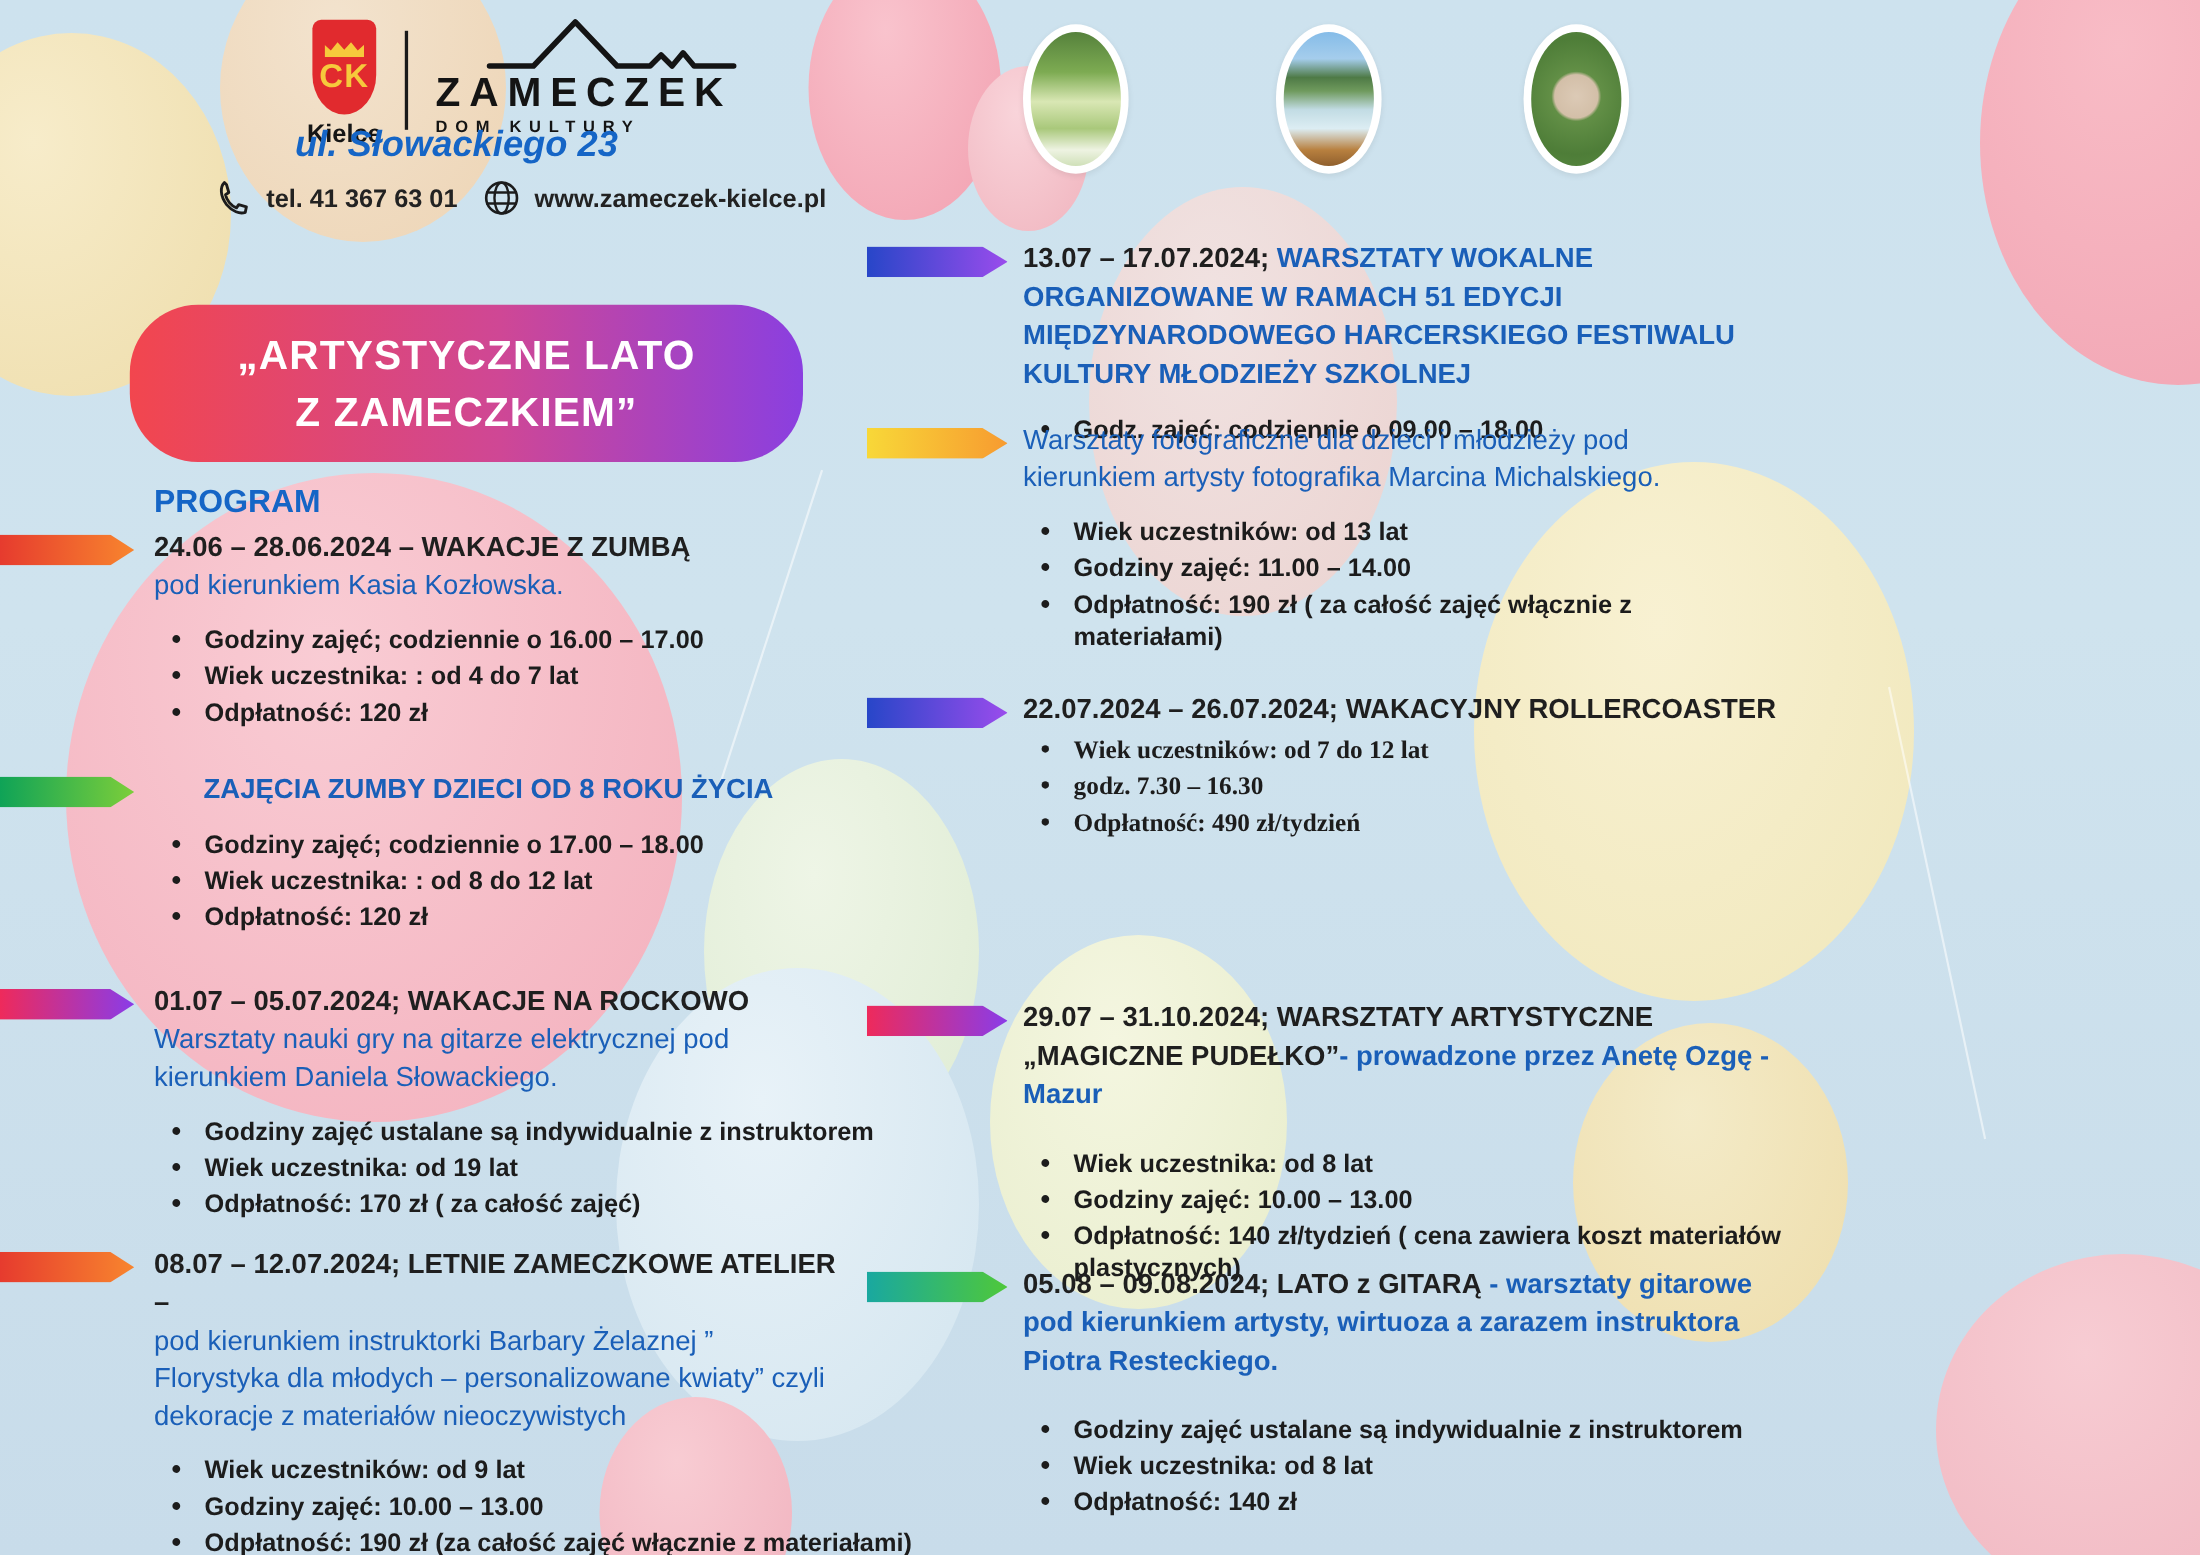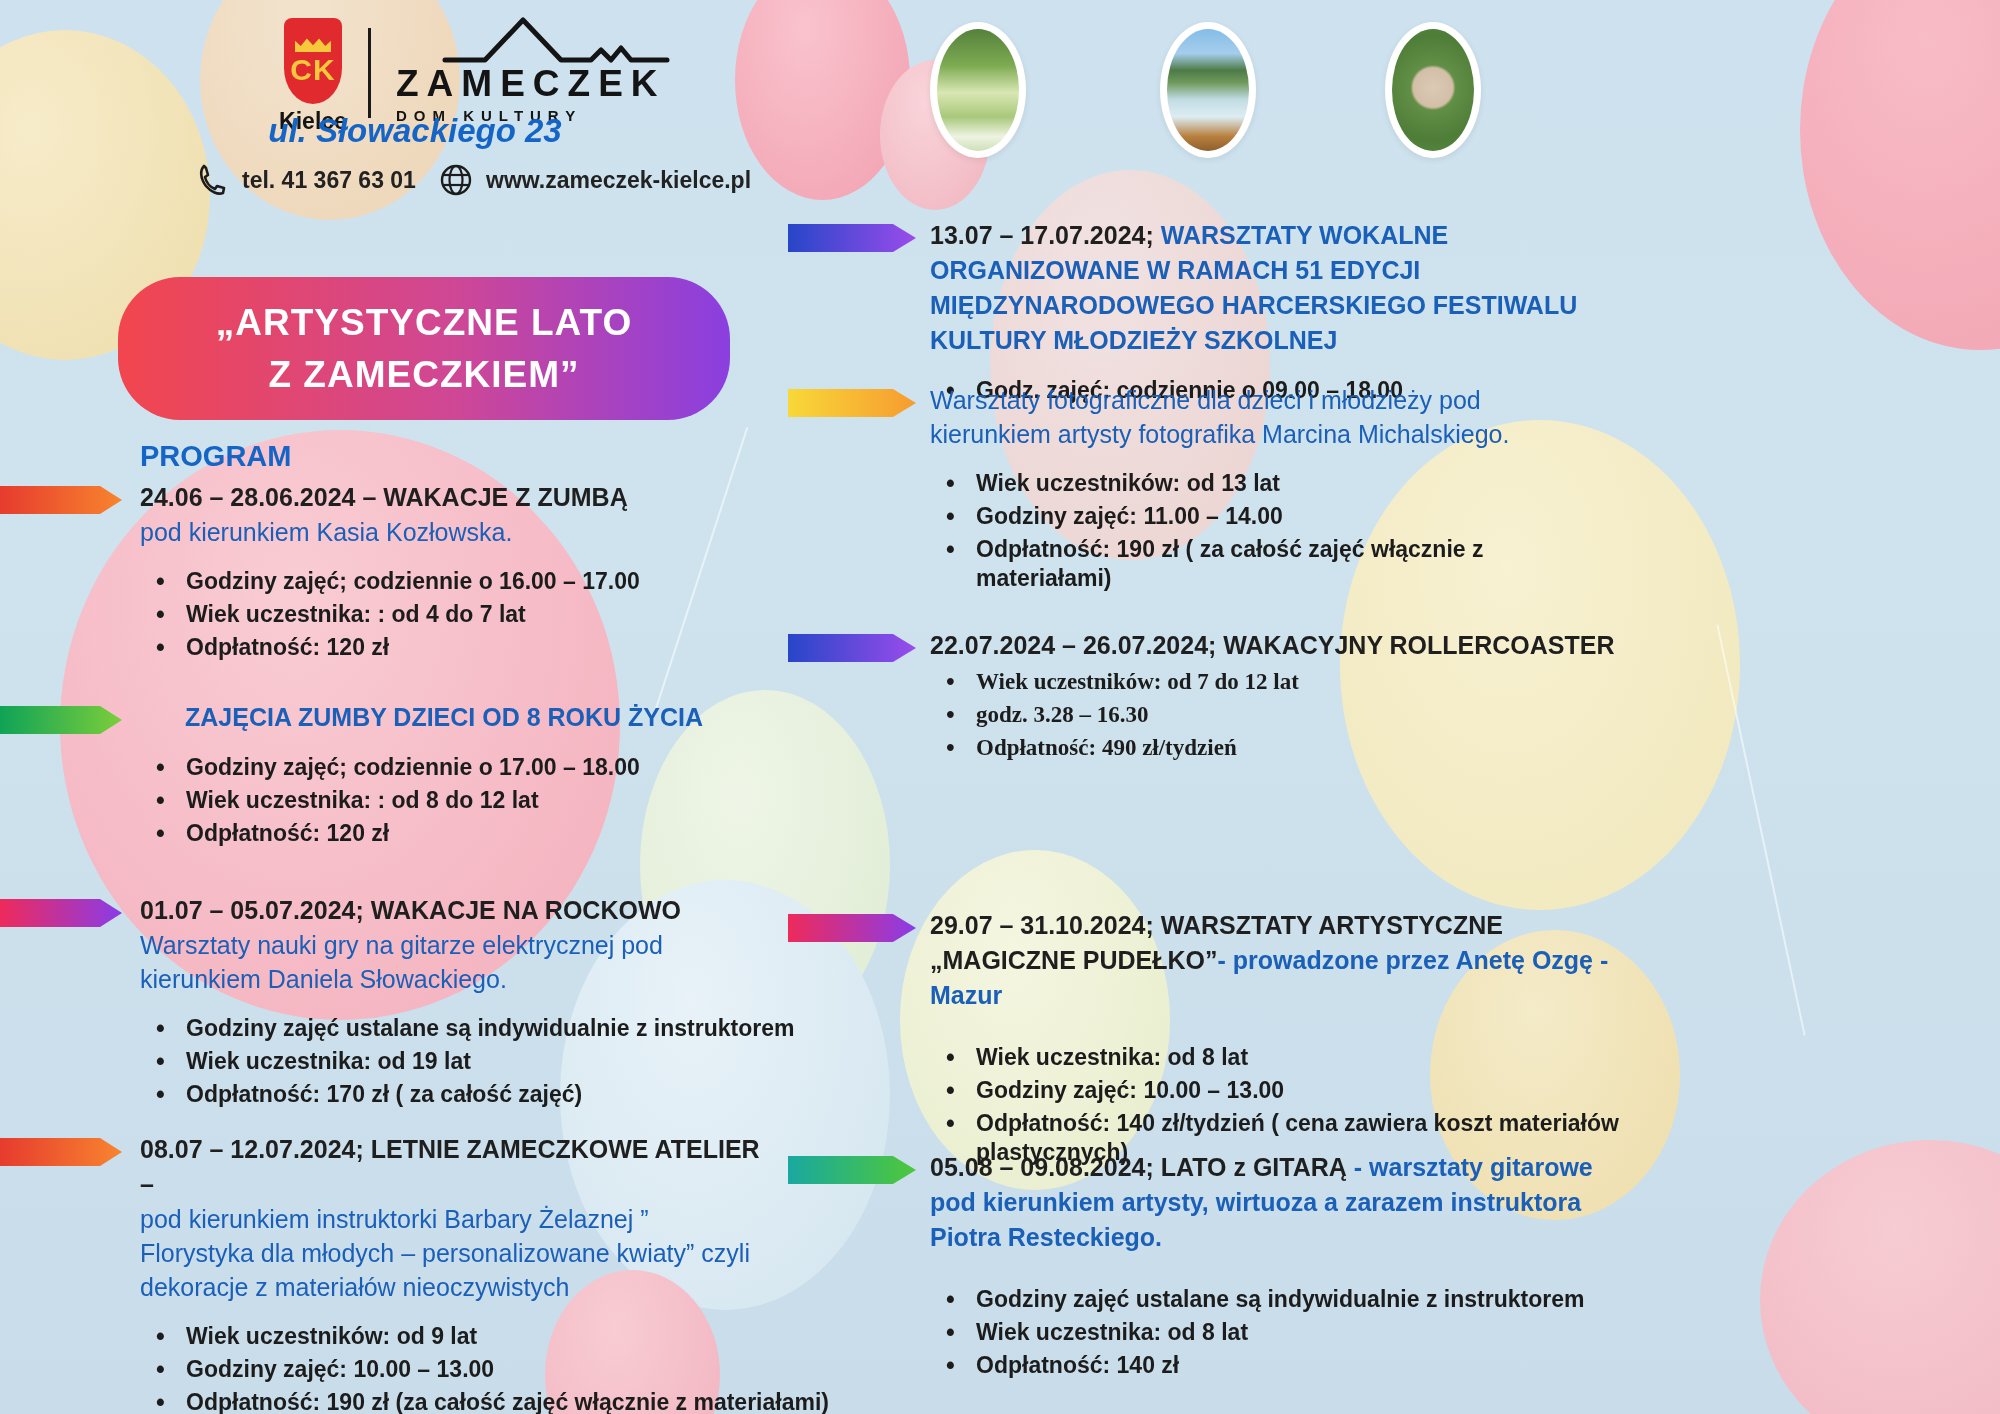--- a/index.html
+++ b/index.html
@@ -250,21 +250,21 @@
         <li>Godziny zajęć: 11.00 – 14.00</li>
         <li>Odpłatność: 190 zł ( za całość zajęć włącznie z materiałami)</li>
       </ul>
     </section>
 
     <section class="entry rcol" style="top:628px">
       <div class="arrow a-blue-purple"></div>
       <p class="title"><span>22.07.2024 – 26.07.2024; WAKACYJNY ROLLERCOASTER</span><span class="t-blue"></span></p>
       <ul class="bullets tight">
         <li>Wiek uczestników: od 7 do 12 lat</li>
-        <li>godz. 3.28 – 16.30</li>
+        <li>godz. 7.30 – 16.30</li>
         <li>Odpłatność: 490 zł/tydzień</li>
       </ul>
     </section>
 
     <section class="entry rcol" style="top:908px">
       <div class="arrow a-pink-purple"></div>
       <p class="title"><span>29.07 – 31.10.2024; WARSZTATY ARTYSTYCZNE „MAGICZNE PUDEŁKO”</span><span class="t-blue">- prowadzone przez Anetę Ozgę - Mazur</span></p>
 
       <ul class="bullets loose">
         <li>Wiek uczestnika: od 8 lat</li>

